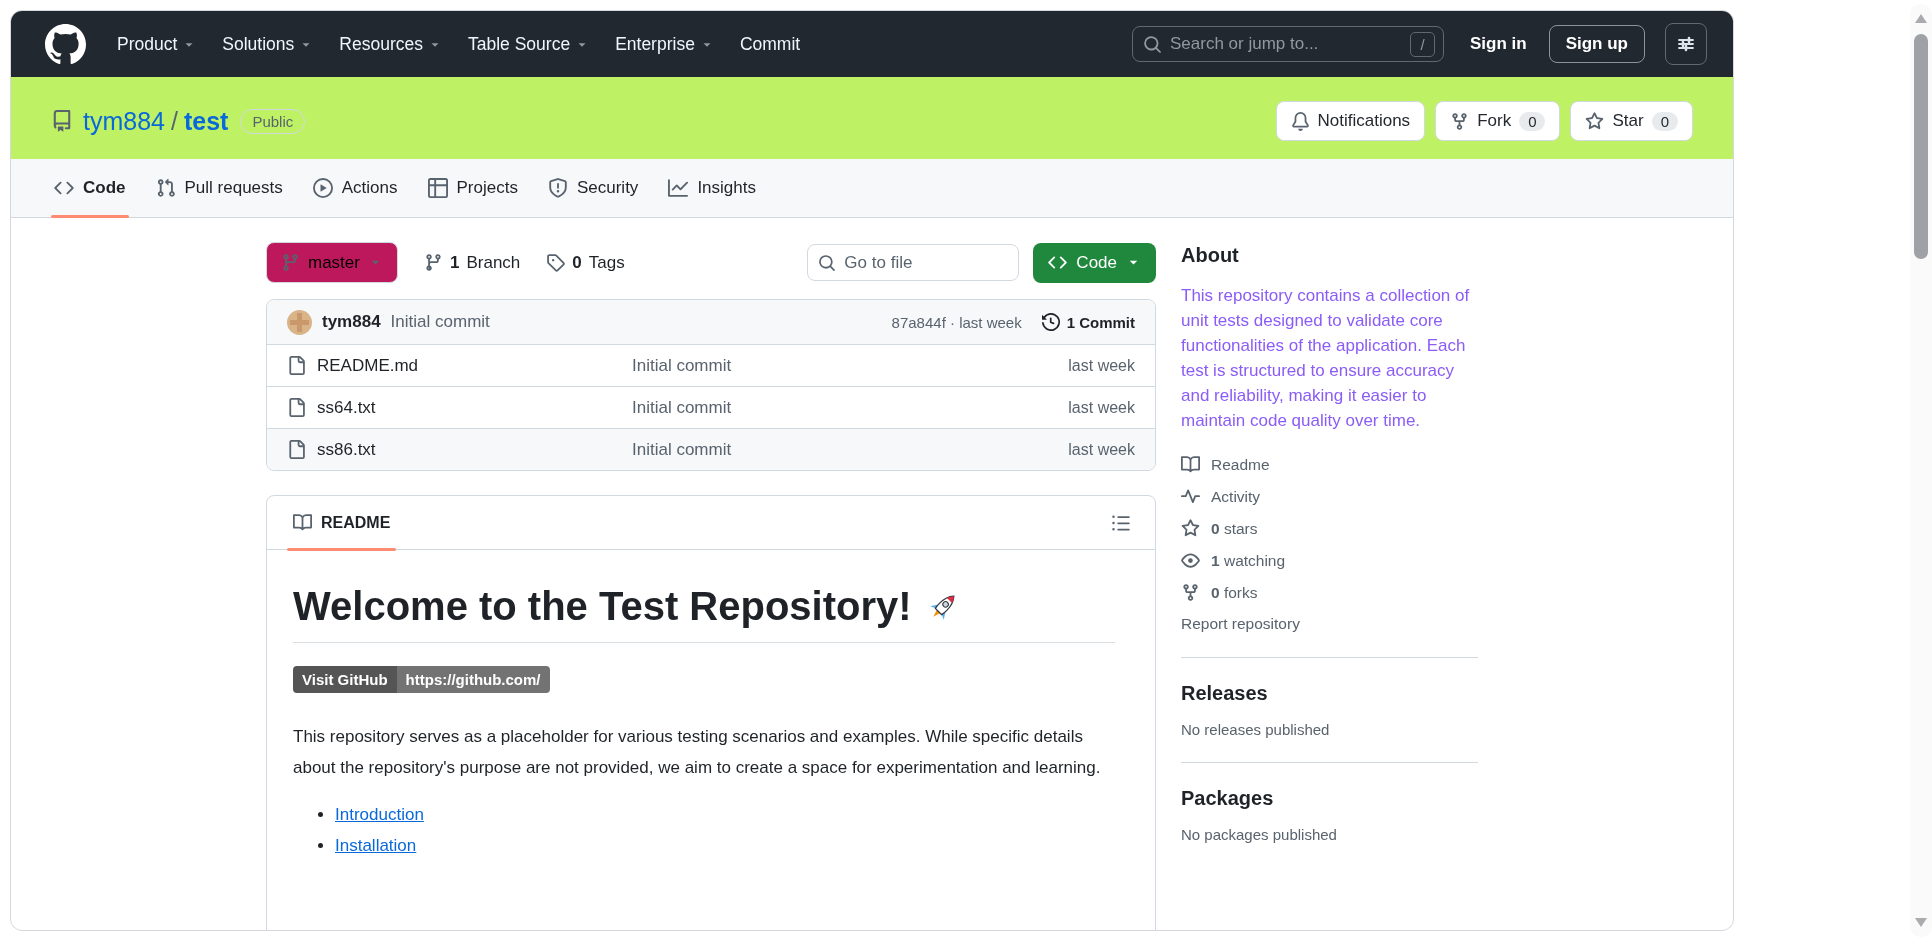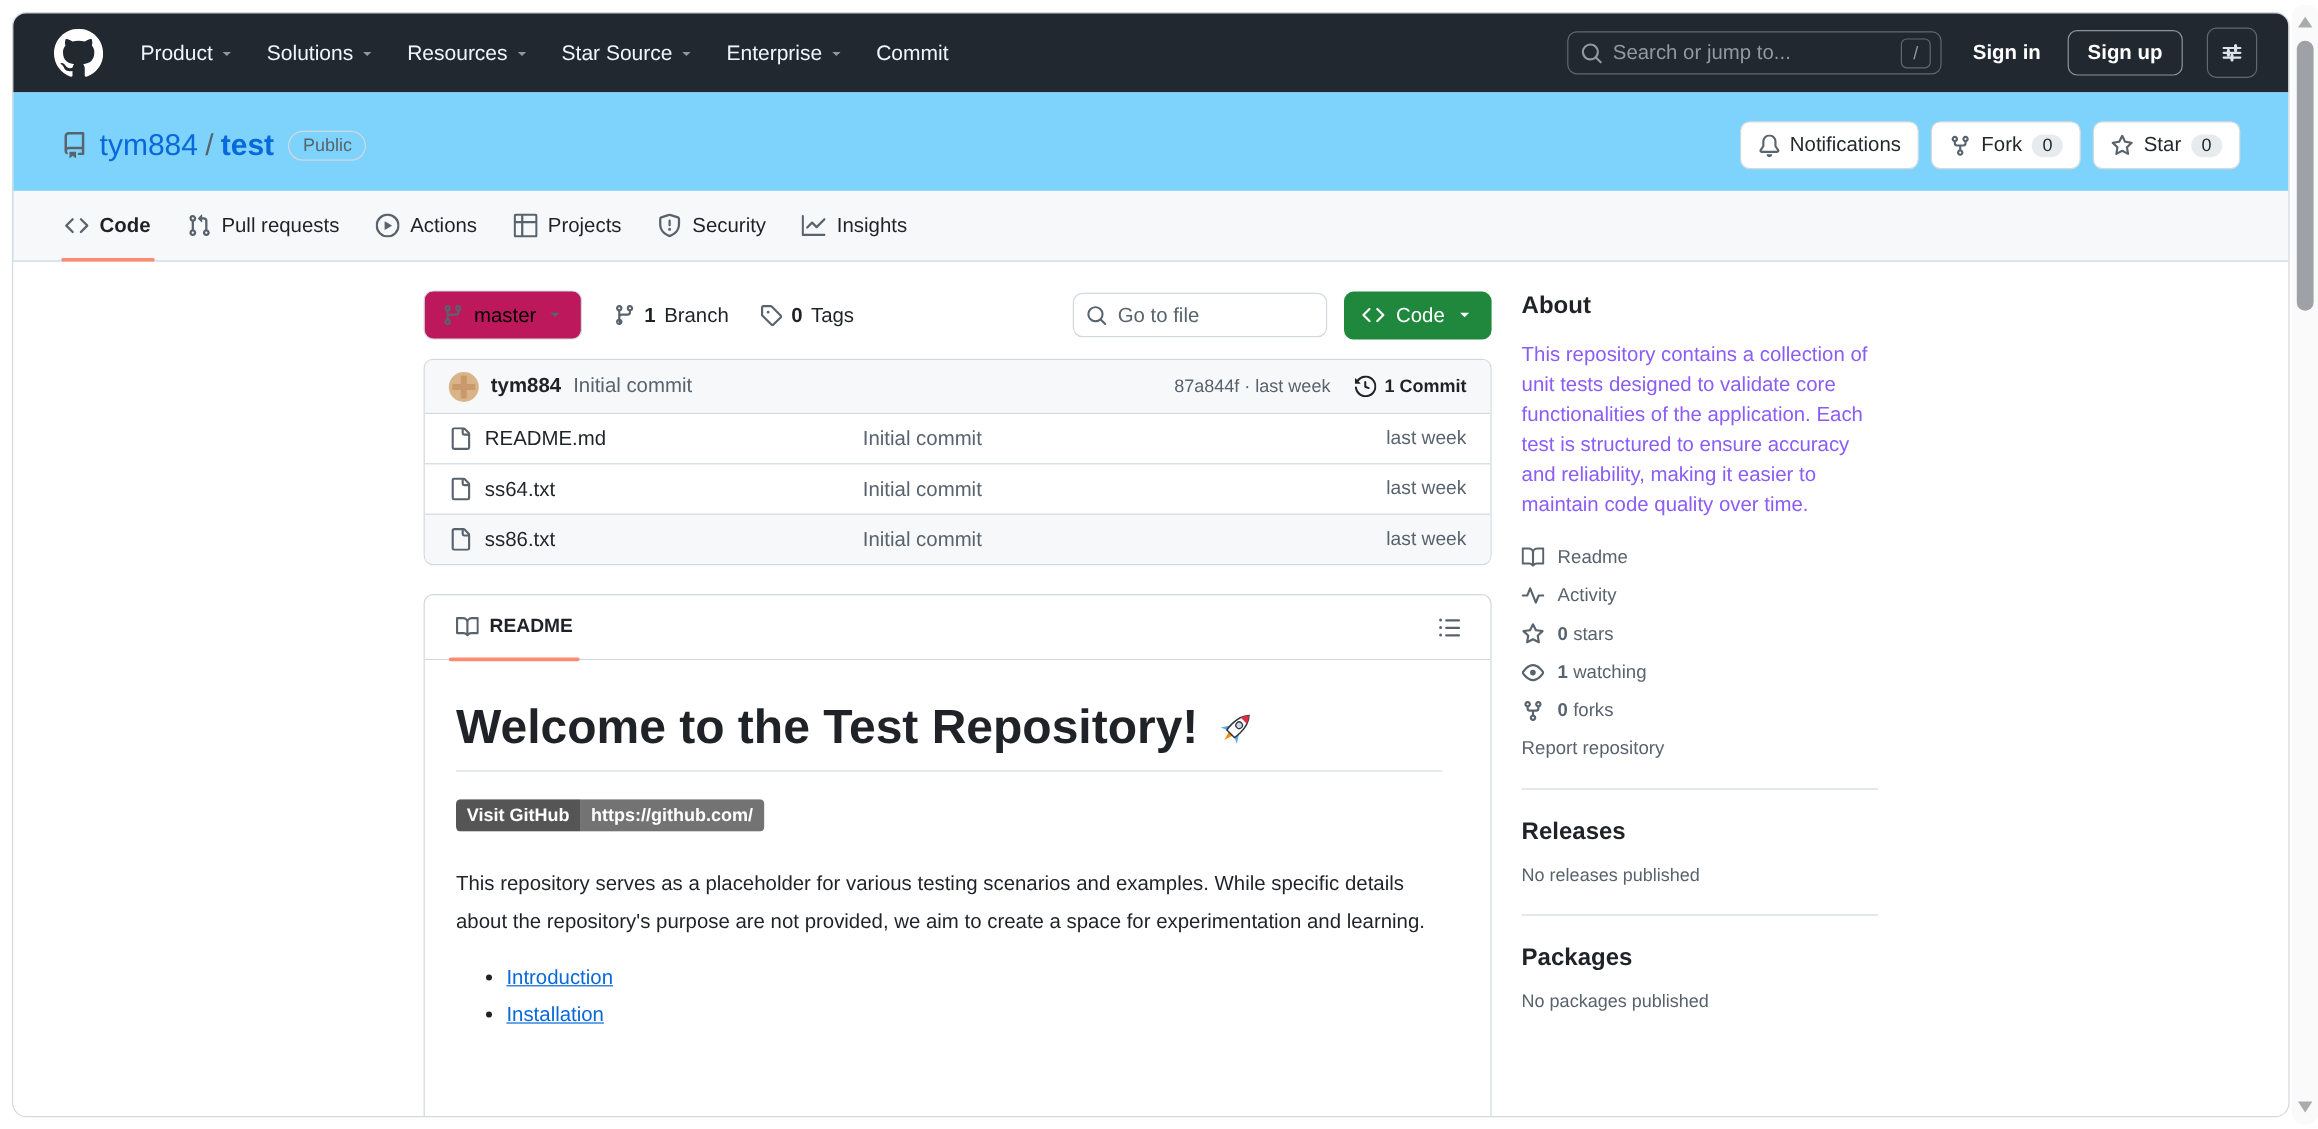--- a/index.html
+++ b/index.html
@@ -1,19 +1,19 @@
 <!DOCTYPE html>
 <html><head>
 <meta charset="utf-8">
 <style>
   * { margin:0; padding:0; box-sizing:border-box; }
   html,body { width:1932px; height:941px; background:#ffffff; overflow:hidden;
     font-family:"Liberation Sans", sans-serif; color:#1f2328; }
 
-  .page-frame { position:absolute; left:10px; top:10px; width:1898px; height:921px;
+  .page-frame { position:absolute; left:10px; top:10px; width:1724px; height:921px;
     border:1px solid #d5d8dc; border-radius:12px; overflow:hidden; background:#ffffff; }
 
   
   .gh-header { height:66px; background:#212830; display:flex; align-items:center;
     padding:0 26px 0 34px; gap:6px; }
   .gh-logo { width:41px; height:41px; flex:none; margin-right:14px; cursor:pointer; }
   .gh-logo svg { width:41px; height:41px; fill:#ffffff; }
   .gh-nav { display:flex; align-items:center; gap:4px; }
   .gh-nav a { display:flex; align-items:center; gap:5px; color:#f0f6fc; font-size:17.5px;
     font-weight:500; padding:9px 11px; cursor:pointer; text-decoration:none; }
@@ -26,21 +26,21 @@
   .slash-key { width:25px; height:25px; border:1px solid #62686f; border-radius:5px;
     display:flex; align-items:center; justify-content:center; font-size:15px; color:#9198a1; }
   .signin { color:#ffffff; font-size:17px; font-weight:600; margin:0 16px 0 20px; cursor:pointer; text-decoration:none; }
   .signup { border:1px solid #8b939e; border-radius:8px; color:#ffffff; font-size:17px;
     font-weight:600; padding:8px 16px; cursor:pointer; background:transparent; }
   .gear-btn { width:42px; height:42px; border:1px solid #62686f; border-radius:8px; margin-left:14px;
     display:flex; align-items:center; justify-content:center; cursor:pointer; background:transparent; }
   .gear-btn svg { width:20px; height:20px; stroke:#dde3e9; }
 
   
-  .repo-head { background:#7dd3fc; }
+  .repo-head { background:#bef264; }
   .repo-top { display:flex; align-items:center; padding:24px 40px 18px 40px; }
   .repo-top .repo-ic { width:22px; height:22px; fill:#59636e; margin-right:10px; }
   .crumb { font-size:25px; }
   .crumb a { color:#0969da; text-decoration:none; cursor:pointer; }
   .crumb .sep { color:#59636e; margin:0 6px; }
   .crumb .repo-name { font-weight:600; }
   .badge-public { margin-left:12px; border:1px solid #d1d9e0; border-radius:999px;
     padding:3px 11px; font-size:15px; font-weight:500; color:#59636e; }
   .repo-actions { margin-left:auto; display:flex; gap:10px; }
   .action-btn { display:flex; align-items:center; gap:8px; background:#ffffff;
@@ -168,21 +168,21 @@
             <path d="M4 6l4 4 4-4Z"></path>
           </svg>
         </a>
       <a>
           <span>Resources</span>
           <svg class="caret" viewBox="0 0 16 16">
             <path d="M4 6l4 4 4-4Z"></path>
           </svg>
         </a>
       <a>
-          <span>Star Source</span>
+          <span>Table Source</span>
           <svg class="caret" viewBox="0 0 16 16">
             <path d="M4 6l4 4 4-4Z"></path>
           </svg>
         </a>
       <a>
           <span>Enterprise</span>
           <svg class="caret" viewBox="0 0 16 16">
             <path d="M4 6l4 4 4-4Z"></path>
           </svg>
         </a>

